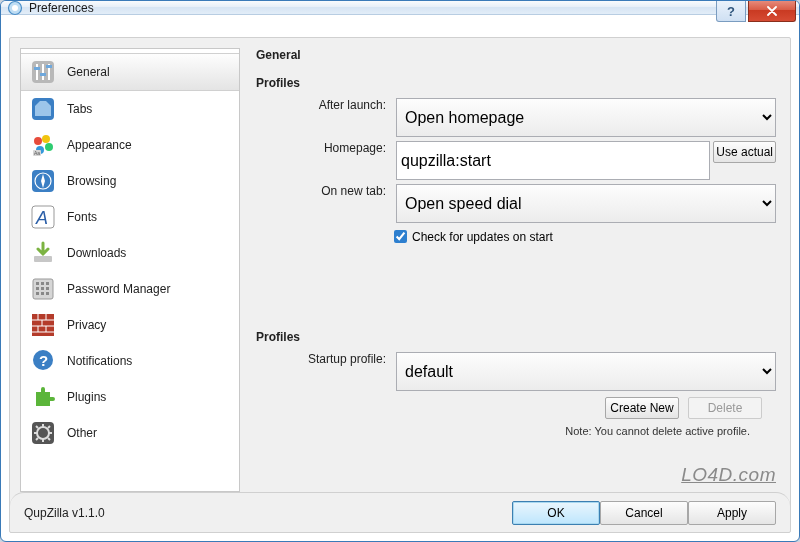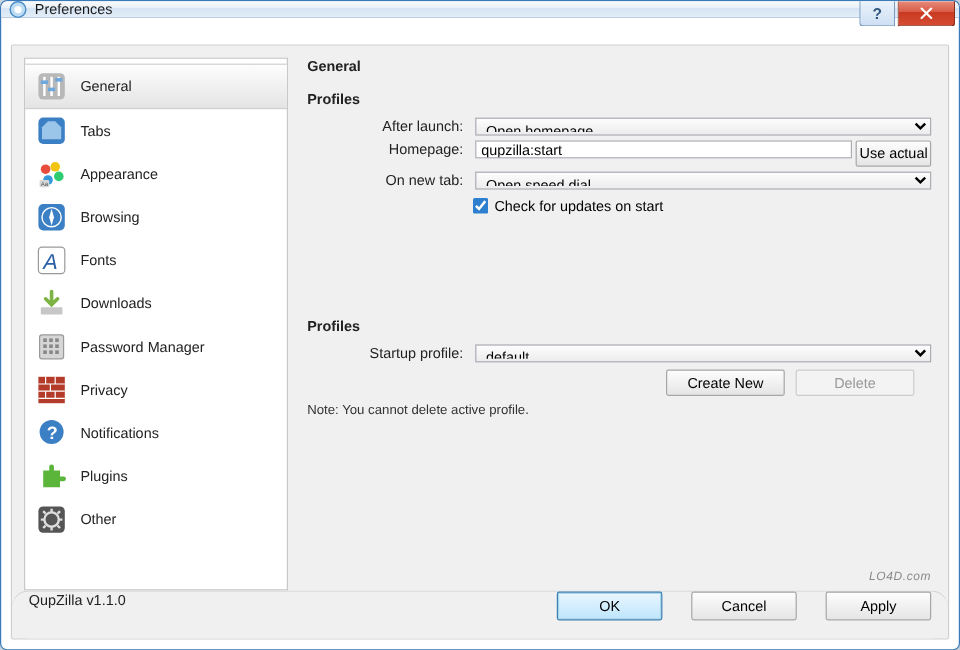--- a/index.html
+++ b/index.html
@@ -30,41 +30,41 @@
   }
   .sb-item { display:flex; align-items:center; height:36px; padding:0 8px; font-size:12px; color:#222; cursor:pointer;}
   .sb-item .icon { width:28px; height:28px; margin-right:10px; border-radius:4px; display:flex; align-items:center; justify-content:center;}
   .sb-item.active { background:linear-gradient(to bottom,#fdfdfd,#e4e4e4); border-top:1px solid #d0d0d0; border-bottom:1px solid #d0d0d0; height:38px;}
   .main { flex:1; padding:6px 14px 0 16px; position:relative; }
   .h1 { font-weight:bold; font-size:12px; color:#222; margin:4px 0 14px 0; }
   .section { font-weight:bold; font-size:12px; color:#222; margin:6px 0 8px 0;}
   .form-row { display:flex; align-items:flex-start; margin:4px 0 4px 44px; font-size:12px; color:#222; }
   .form-row .lbl { width:96px; text-align:right; padding-right:10px; }
   .form-row select, .form-row input[type=text] {
-    font-size:12px; padding:2px 4px; border:1px solid #abadb3; background:#fff; height:15px;
+    font-size:16px; padding:2px 4px; border:1px solid #abadb3; background:#fff; height:39px;
   }
   .form-row select { flex:1; background:linear-gradient(to bottom,#fdfdfd,#ececec); }
   .form-row input[type=text]{ flex:1; background:#fff; }
   .btn-sm { height:22px; font-size:12px; padding:0 2px; margin-left:3px; border:1px solid #a7a7a7; background:linear-gradient(to bottom,#fdfdfd,#e5e5e5); border-radius:2px;}
   .chk-row { margin:4px 0 4px 134px; font-size:12px; display:flex; align-items:center; }
   .chk-row input { margin-right:5px; accent-color:#2d7fcf; }
   .profiles { margin-top:84px; }
   .action-row { display:flex; justify-content:flex-end; margin:6px 14px 0 0; gap:6px;}
-  .action-row .btn-sm { width:99px; }
+  .action-row .btn-sm { width:74px; }
   .action-row .btn-sm[disabled]{ color:#999; border-color:#ccc; background:#f3f3f3;}
-  .note { text-align:left; font-size:11px; color:#333; margin:6px 26px 0 0;}
+  .note { text-align:right; font-size:11px; color:#333; margin:6px 26px 0 0;}
   .footer {
     position:absolute; left:0; right:0; bottom:0; height:40px; border-top:1px solid #d0d0d0;
-    display:flex; padding:0 14px; background:#f0f0f0;border-radius:14px;
+    display:flex; align-items:center; padding:0 14px; background:#f0f0f0;border-radius:14px;
   }
   .footer .ver { font-size:12px; color:#222; }
   .footer .spacer { flex:1; }
-  .dlg-btn { width:88px; height:24px; font-size:12px; border:1px solid #a7a7a7; background:linear-gradient(to bottom,#fdfdfd,#e5e5e5); border-radius:2px; margin-left:24px;}
+  .dlg-btn { width:88px; height:24px; font-size:12px; border:1px solid #a7a7a7; background:linear-gradient(to bottom,#fdfdfd,#e5e5e5); border-radius:2px; margin-left:0;}
   .dlg-btn.primary { border:1px solid #3c7fb1; box-shadow:inset 0 0 0 1px #a8d8f0; background:linear-gradient(to bottom,#eaf6fd,#bee6fd);}
-  .watermark { position:absolute; right:14px; bottom:46px; font-size:10px; color:#8a8a8a; letter-spacing:0.5px; font-style:italic; pointer-events:none;}
+  .watermark { position:absolute; right:14px; bottom:46px; font-size:19px; color:#8a8a8a; letter-spacing:0.5px; font-style:italic; pointer-events:none;text-decoration:underline;}
 </style>
 </head>
 <body>
 
 <div class="window">
 
   <div class="titlebar">
     <span class="app-icon">
       <svg viewBox="0 0 16 16">
           <circle cx="8" cy="8" r="6.5" fill="#beddf4" stroke="#4a8ec8" stroke-width="1.2"></circle>

